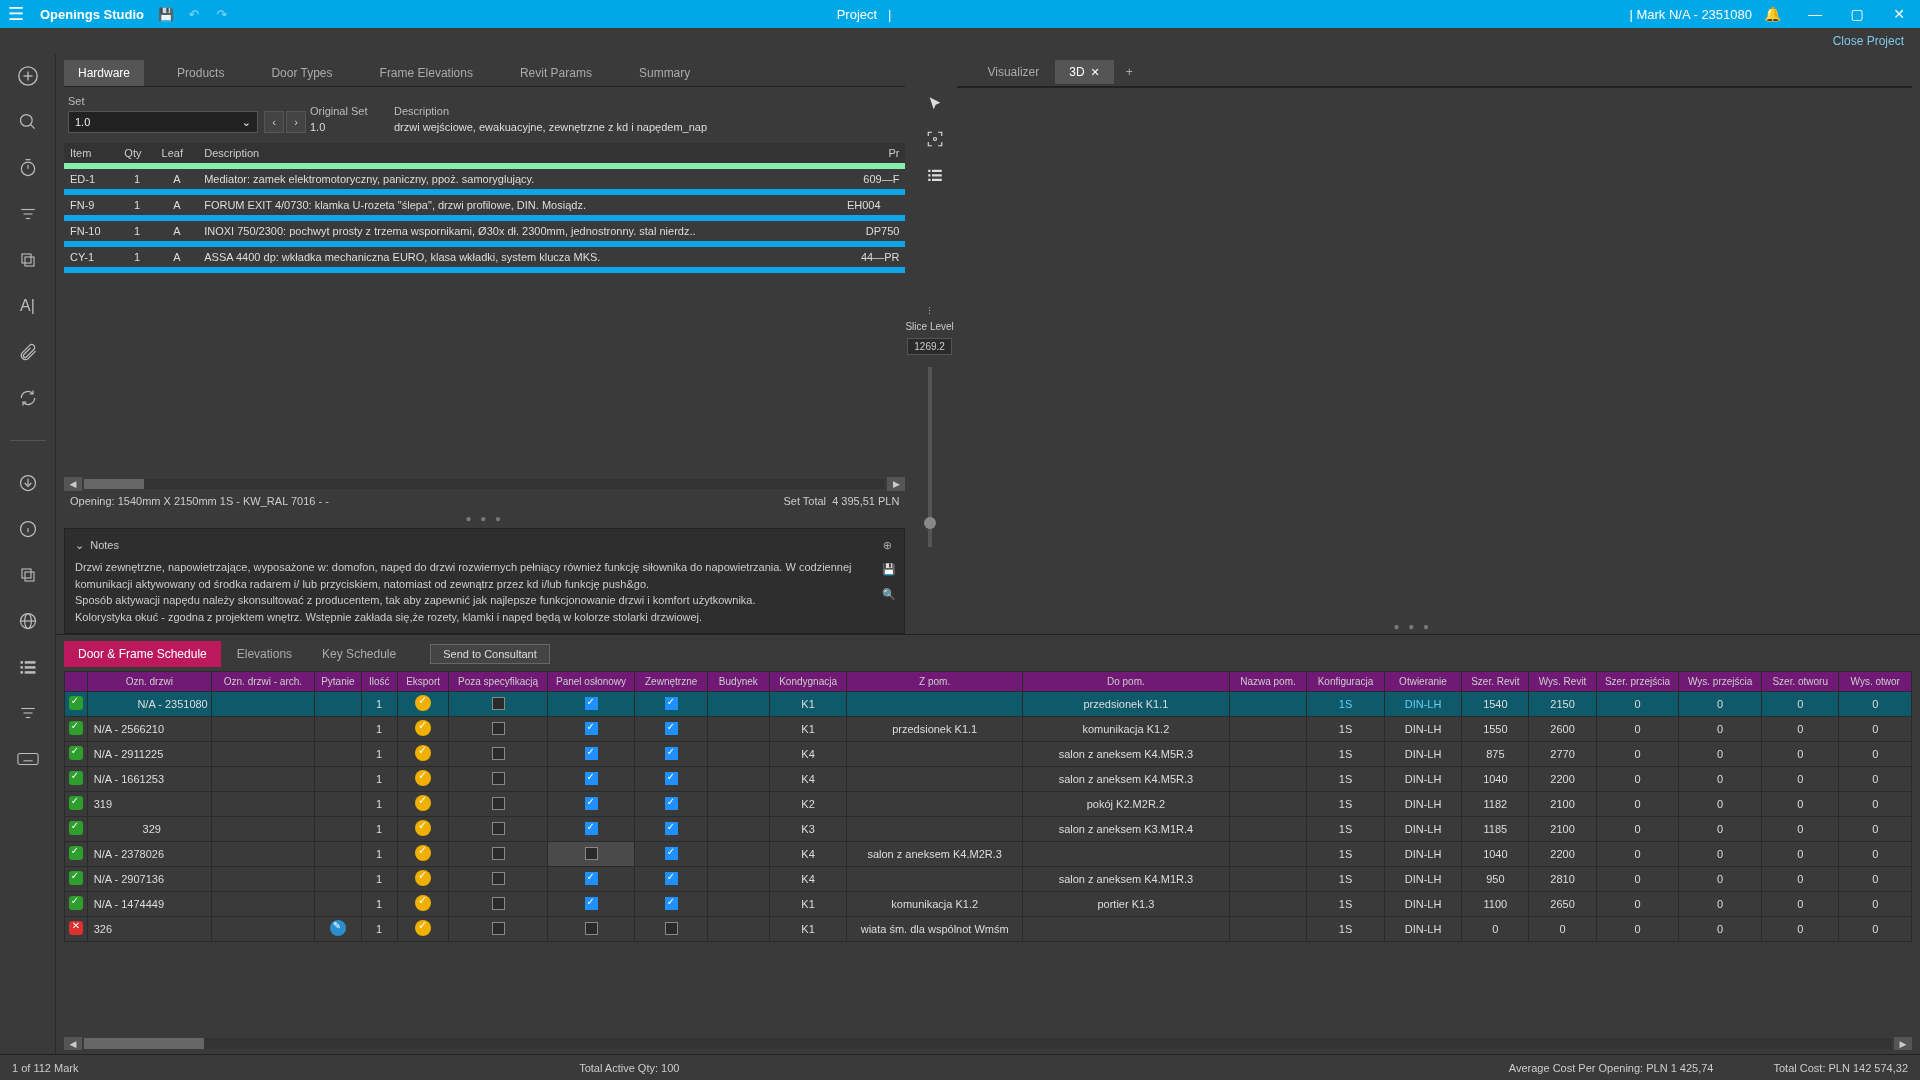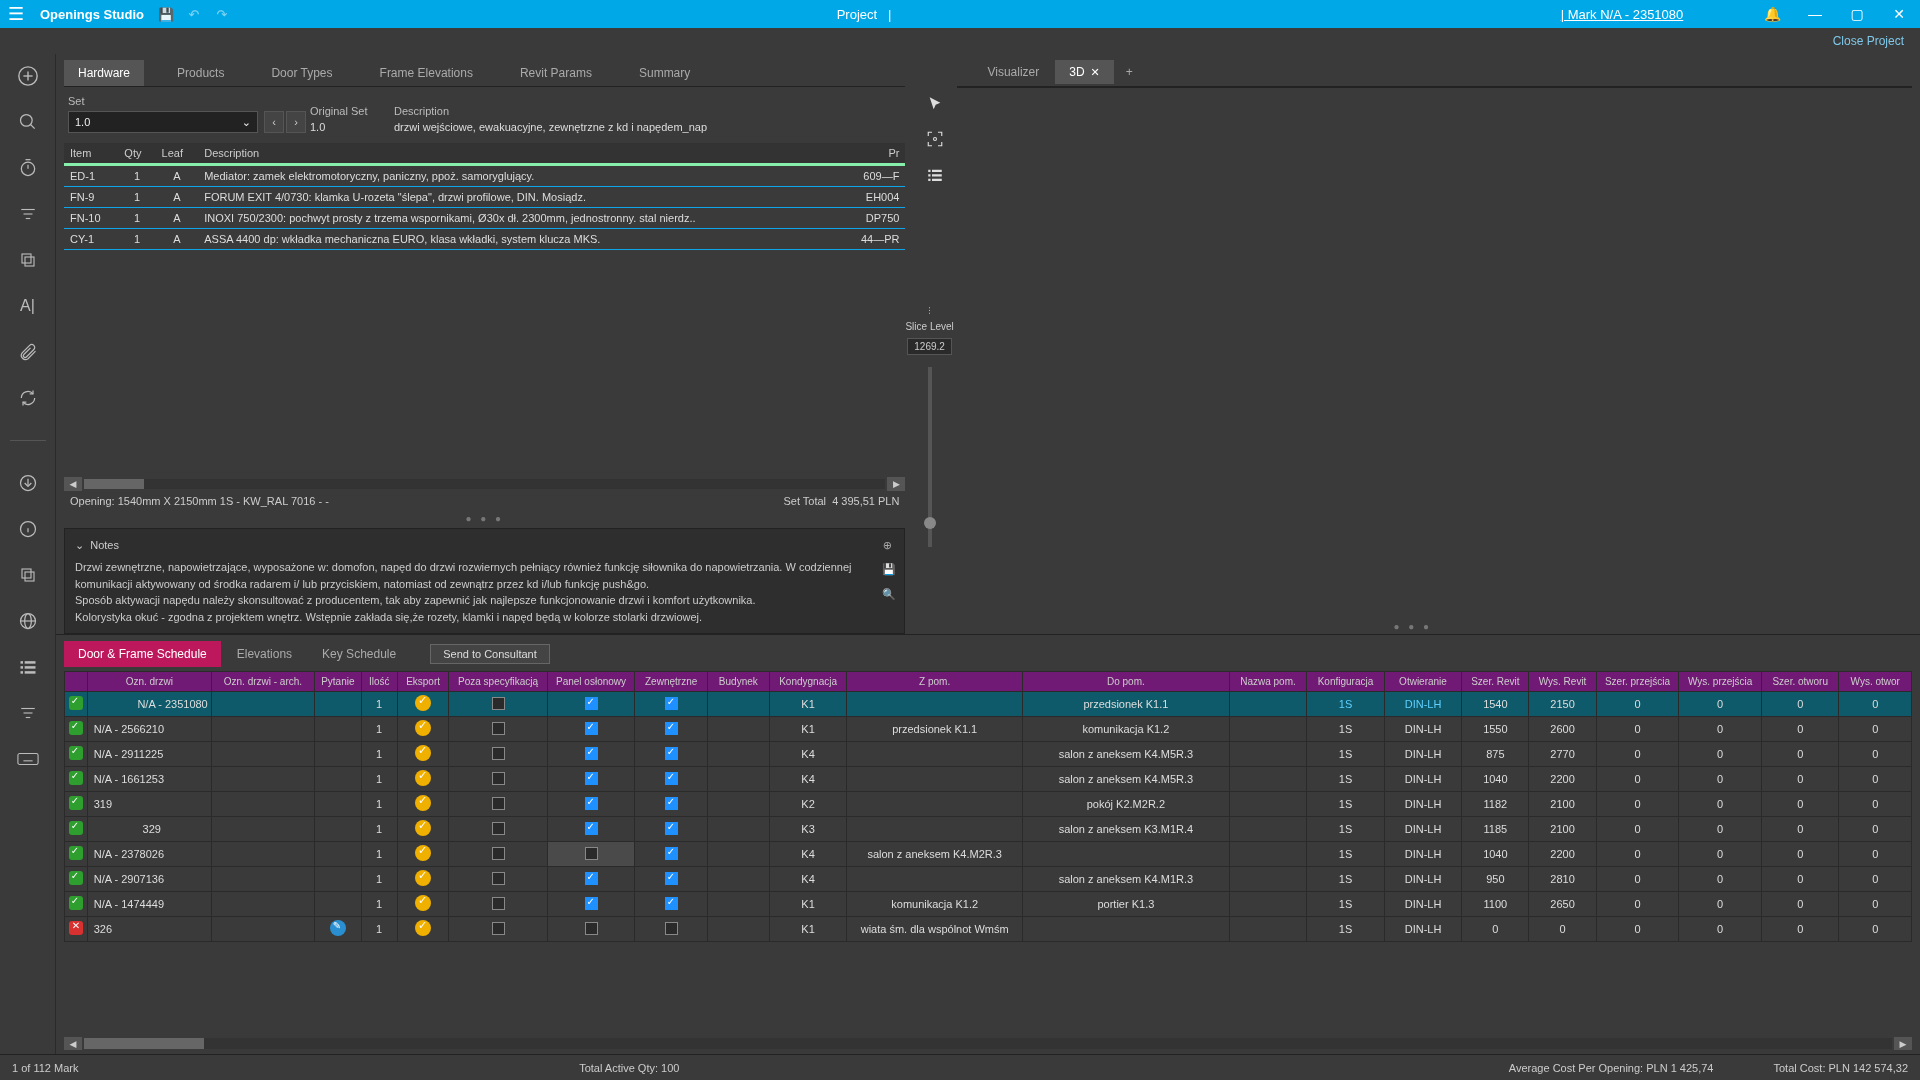--- a/index.html
+++ b/index.html
@@ -2,21 +2,21 @@
 <html><head>
 <meta charset="utf-8">
 <style>
 * { margin:0; padding:0; box-sizing:border-box; font-family:"Segoe UI",Arial,sans-serif; }
 body { background:#3a3a3a; color:#ccc; font-size:11px; overflow:hidden; width:1920px; height:1080px; }
 .titlebar { background:#00a8e8; height:28px; display:flex; align-items:center; color:#fff; font-size:13px; }
 .titlebar .menu-icon { width:32px; text-align:center; font-size:18px; cursor:pointer; }
 .titlebar .app-name { font-weight:700; padding:0 8px; }
 .titlebar .tb-icon { width:28px; text-align:center; opacity:.9; cursor:pointer; }
 .titlebar .center { flex:1; text-align:center; font-weight:500; }
-.titlebar .mark { width:260px; text-align:center; font-weight:500;text-decoration:underline; }
+.titlebar .mark { width:260px; text-align:right; font-weight:500; }
 .titlebar .win { width:42px; text-align:center; font-size:14px; cursor:pointer; }
 .subbar { height:26px; background:#3a3a3a; display:flex; justify-content:flex-end; align-items:center; padding-right:16px; }
 .subbar a { color:#7fc8e8; font-size:12px; cursor:pointer; }
 .main { display:flex; height:calc(100% - 28px - 26px - 26px); }
 .left-rail { width:56px; background:#3a3a3a; border-right:1px solid #2a2a2a; display:flex; flex-direction:column; align-items:center; padding-top:10px; gap:22px; }
 .left-rail .ico { width:24px; height:24px; color:#bbb; cursor:pointer; display:flex; align-items:center; justify-content:center; }
 .left-rail .sep { height:1px; background:#555; width:36px; margin:8px 0; }
 .content { flex:1; display:flex; flex-direction:column; }
 .upper { display:flex; height:58%; }
 .panel-left { width:46%; display:flex; flex-direction:column; padding:6px 8px 0 8px; }
@@ -25,22 +25,22 @@
 .tab.active { background:#555; color:#fff; }
 .hw-header { display:flex; gap:4px; padding:8px 4px 6px 4px; align-items:flex-end; }
 .hw-col { display:flex; flex-direction:column; gap:4px; }
 .hw-col label { font-size:11px; color:#bbb; }
 .hw-select { background:#222; border:1px solid #555; color:#eee; padding:3px 6px; width:190px; height:22px; display:flex; justify-content:space-between; align-items:center; }
 .hw-nav { display:flex; gap:2px; }
 .hw-nav .nv { width:20px; height:22px; background:#444; border:1px solid #555; display:flex; align-items:center; justify-content:center; cursor:pointer; }
 .hw-orig { width:80px; color:#ddd; }
 .hw-desc { flex:1; color:#ddd; font-size:11px; }
 .item-table { width:100%; border-collapse:collapse; font-size:11px; margin-top:4px; }
-.item-table th { background:#333; color:#ccc; font-weight:normal; text-align:left; padding:4px 6px; border-bottom:3px solid #86efac; }
-.item-table td { padding:4px 6px; border-bottom:1px solid #0ea5e9; color:#ddd; }
+.item-table th { background:#333; color:#ccc; font-weight:normal; text-align:left; padding:4px 6px; border-bottom:6px solid #86efac; }
+.item-table td { padding:4px 6px; border-bottom:6px solid #0ea5e9; color:#ddd; }
 .item-table td.num { text-align:center; }
 .hw-scroll { display:flex; align-items:center; gap:2px; margin-top:6px; }
 .hw-scroll .arr { width:18px; height:14px; background:#555; display:flex; align-items:center; justify-content:center; cursor:pointer; font-size:9px; }
 .hw-scroll .track { flex:1; height:10px; background:#333; position:relative; }
 .hw-scroll .thumb { position:absolute; left:0; width:60px; height:10px; background:#666; }
 .opening-row { display:flex; justify-content:space-between; padding:4px 6px; font-size:11px; color:#ccc; }
 .grip { text-align:center; color:#777; font-size:10px; letter-spacing:3px; padding:2px 0; }
 .notes { background:#2e2e2e; border:1px solid #222; margin-top:2px; padding:8px 10px; position:relative; font-size:11px; line-height:1.5; color:#ccc; }
 .notes .hdr { display:flex; align-items:center; gap:6px; margin-bottom:6px; cursor:pointer; }
 .notes .tools { position:absolute; right:8px; top:8px; display:flex; flex-direction:column; gap:8px; }
@@ -268,21 +268,21 @@
                 <td class="num">1</td>
                 <td class="num">A</td>
                 <td>Mediator: zamek elektromotoryczny, paniczny, ppoż. samoryglujący.</td>
                 <td style="text-align:right">609—F</td>
               </tr>
               <tr>
                 <td>FN-9</td>
                 <td class="num">1</td>
                 <td class="num">A</td>
                 <td>FORUM EXIT 4/0730: klamka U-rozeta "ślepa", drzwi profilowe, DIN. Mosiądz.</td>
-                <td style="text-align:right">EH004</td>
+                <td style="text-align:left">EH004</td>
               </tr>
               <tr>
                 <td>FN-10</td>
                 <td class="num">1</td>
                 <td class="num">A</td>
                 <td>INOXI 750/2300: pochwyt prosty z trzema wspornikami,  Ø30x dł. 2300mm, jednostronny. stal nierdz..</td>
                 <td style="text-align:right">DP750</td>
               </tr>
               <tr>
                 <td>CY-1</td>

